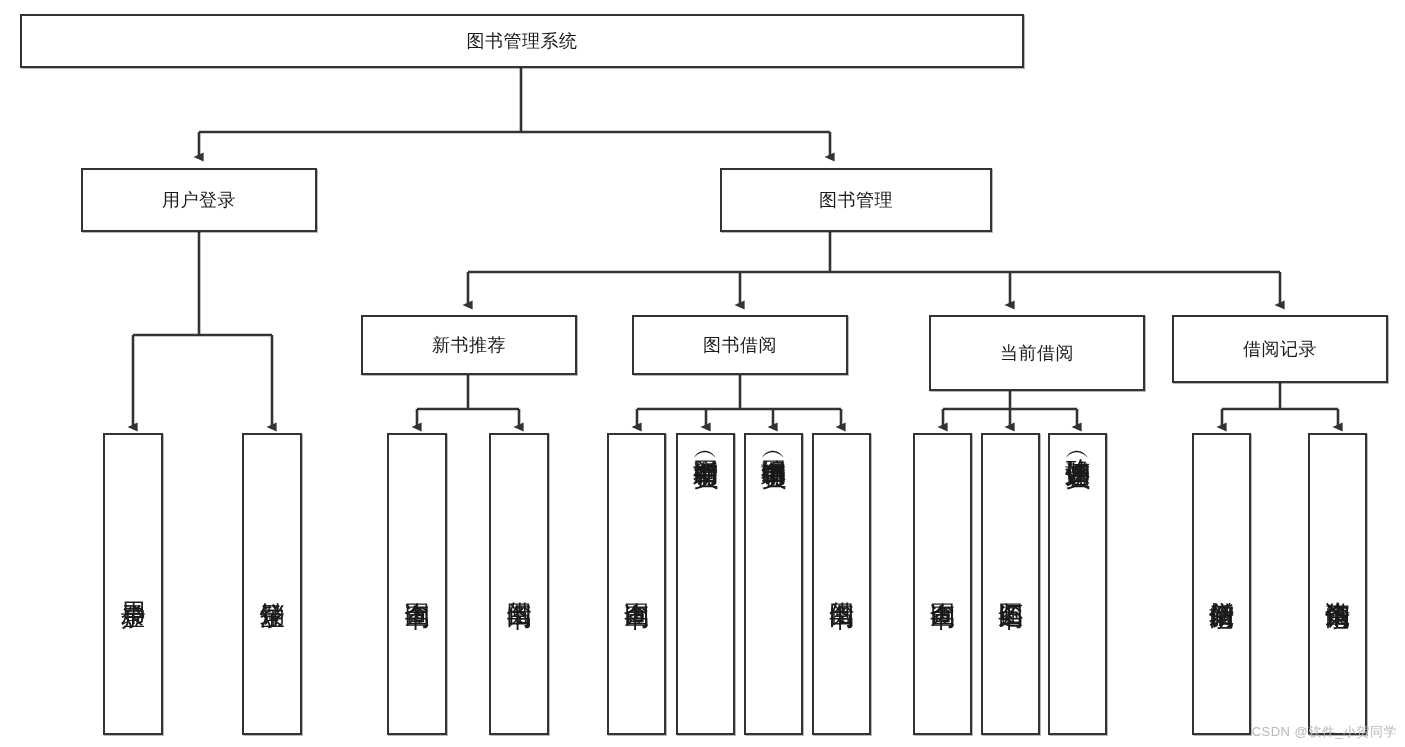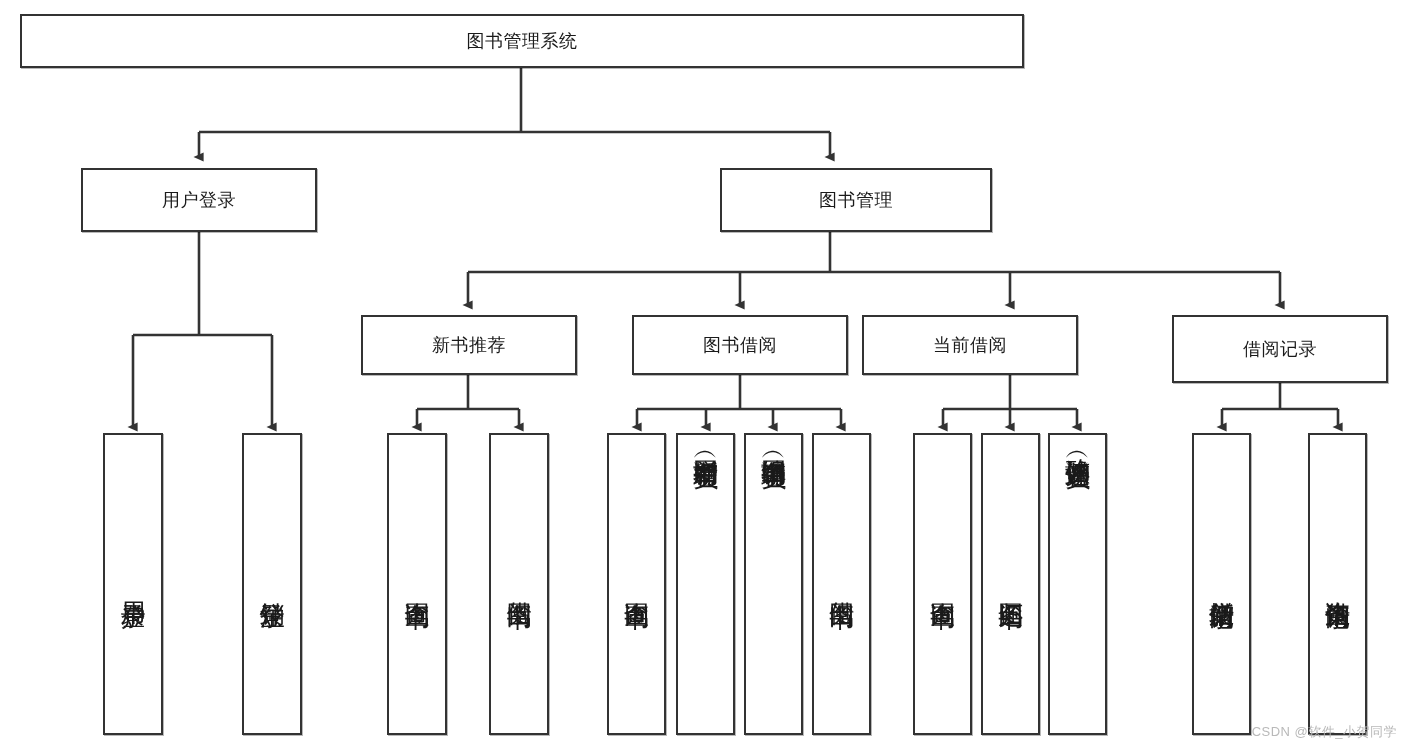--- a/index.html
+++ b/index.html
@@ -137,21 +137,21 @@
   <div class="node horiz" style="left:711px; top:168px; width:272px; height:64px;margin-left:9px;">
     <span class="label">图书管理</span>
   </div>
 
   <div class="node horiz" style="left:361px; top:315px; width:216px; height:60px;">
     <span class="label">新书推荐</span>
   </div>
   <div class="node horiz" style="left:632px; top:315px; width:216px; height:60px;">
     <span class="label">图书借阅</span>
   </div>
-  <div class="node horiz" style="left:862px; top:315px; width:216px; height:60px;">
+  <div class="node horiz" style="left:929px; top:315px; width:216px; height:76px;">
     <span class="label">当前借阅</span>
   </div>
   <div class="node horiz" style="left:1172px; top:315px; width:216px; height:68px;">
     <span class="label">借阅记录</span>
   </div>
 
   <div class="node vert centered" style="left:103px; top:433px; width:60px; height:302px;">
     <span class="label">用户登录</span>
   </div>
   <div class="node vert centered" style="left:242px; top:433px; width:60px; height:302px;">

